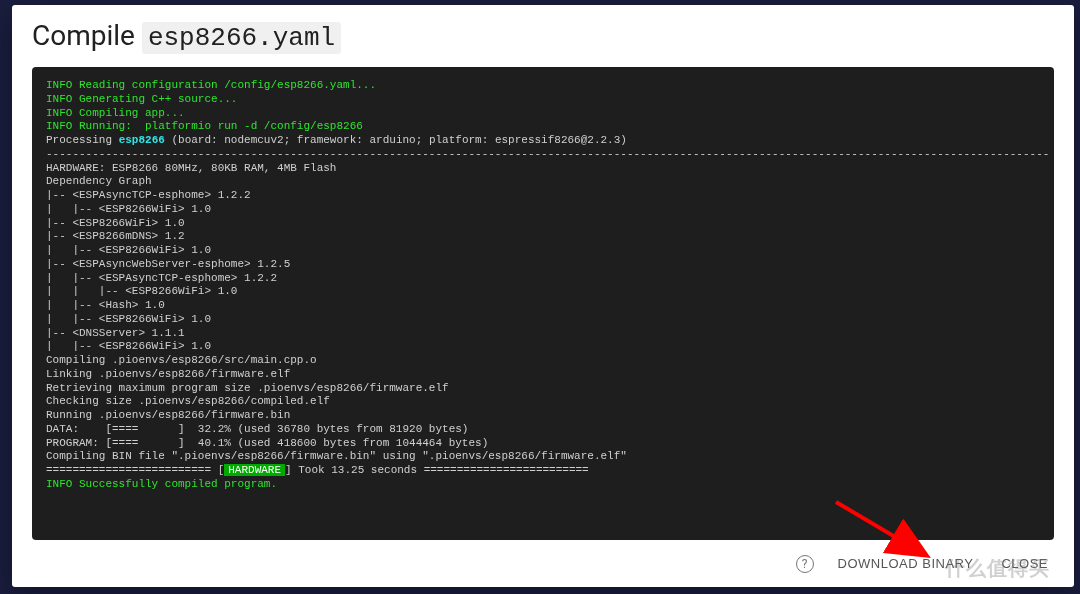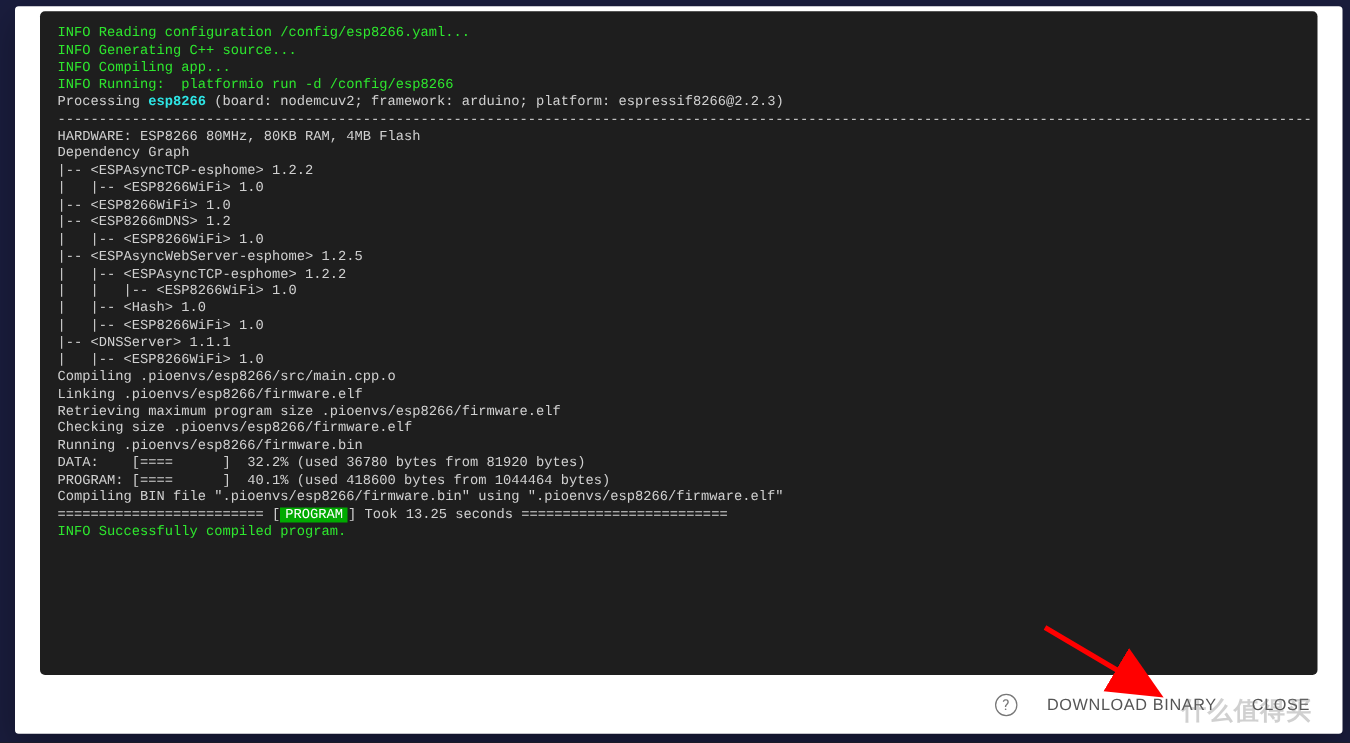--- a/index.html
+++ b/index.html
@@ -94,20 +94,25 @@
   color: rgba(120,120,120,0.35);
   letter-spacing: 1px;
   pointer-events: none;
   font-family: sans-serif;
 }
 </style>
 </head>
 <body>
 
 <div class="modal">
+  <div class="modal-header">
+    <h1 class="modal-title">
+      <span>Compile </span><span class="filename">esp8266.yaml</span>
+    </h1>
+  </div>
 
   <div class="terminal"><span class="info">INFO Reading configuration /config/esp8266.yaml...</span>
 <span class="info">INFO Generating C++ source...</span>
 <span class="info">INFO Compiling app...</span>
 <span class="info">INFO Running:  platformio run -d /config/esp8266</span>
 <span><span>Processing </span><span class="cyan">esp8266</span><span> (board: nodemcuv2; framework: arduino; platform: espressif8266@2.2.3)</span></span>
 <span>--------------------------------------------------------------------------------------------------------------------------------------------------------</span>
 <span>HARDWARE: ESP8266 80MHz, 80KB RAM, 4MB Flash</span>
 <span>Dependency Graph</span>
 <span>|-- &lt;ESPAsyncTCP-esphome&gt; 1.2.2</span>
@@ -118,26 +123,26 @@
 <span>|-- &lt;ESPAsyncWebServer-esphome&gt; 1.2.5</span>
 <span>|   |-- &lt;ESPAsyncTCP-esphome&gt; 1.2.2</span>
 <span>|   |   |-- &lt;ESP8266WiFi&gt; 1.0</span>
 <span>|   |-- &lt;Hash&gt; 1.0</span>
 <span>|   |-- &lt;ESP8266WiFi&gt; 1.0</span>
 <span>|-- &lt;DNSServer&gt; 1.1.1</span>
 <span>|   |-- &lt;ESP8266WiFi&gt; 1.0</span>
 <span>Compiling .pioenvs/esp8266/src/main.cpp.o</span>
 <span>Linking .pioenvs/esp8266/firmware.elf</span>
 <span>Retrieving maximum program size .pioenvs/esp8266/firmware.elf</span>
-<span>Checking size .pioenvs/esp8266/firmware.elf</span>
+<span>Checking size .pioenvs/esp8266/compiled.elf</span>
 <span>Running .pioenvs/esp8266/firmware.bin</span>
 <span>DATA:    [====      ]  32.2% (used 36780 bytes from 81920 bytes)</span>
 <span>PROGRAM: [====      ]  40.1% (used 418600 bytes from 1044464 bytes)</span>
 <span>Compiling BIN file ".pioenvs/esp8266/firmware.bin" using ".pioenvs/esp8266/firmware.elf"</span>
-<span><span>========================= [</span><span class="success-badge">PROGRAM</span><span>] Took 13.25 seconds =========================</span></span>
+<span><span>========================= [</span><span class="success-badge">HARDWARE</span><span>] Took 13.25 seconds =========================</span></span>
 <span class="info">INFO Successfully compiled program.</span></div>
 
   <div class="modal-footer">
     <span class="help-icon-wrap">
       <span>?</span>
     </span>
     <button class="footer-btn">DOWNLOAD BINARY</button>
     <button class="footer-btn">CLOSE</button>
   </div>
 </div>

